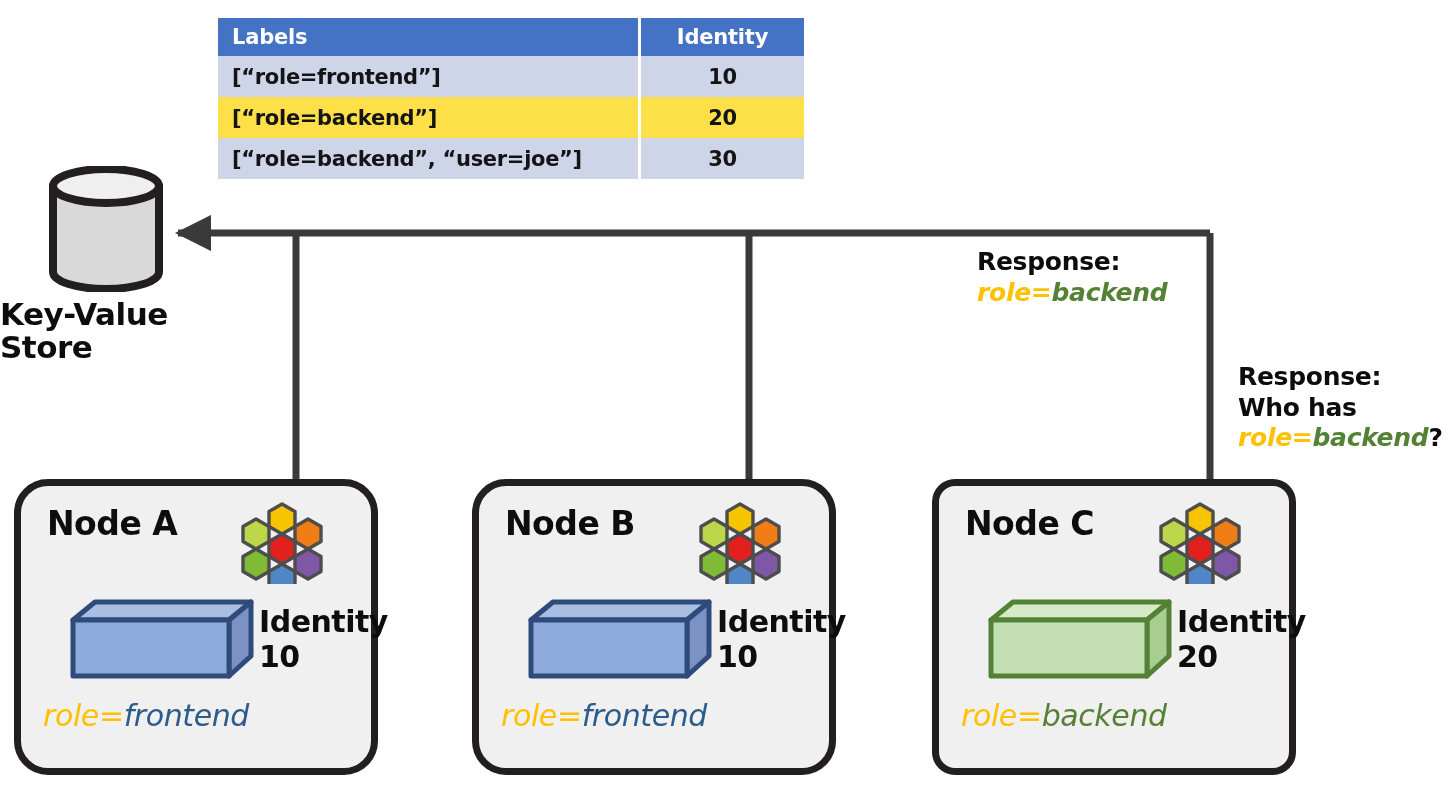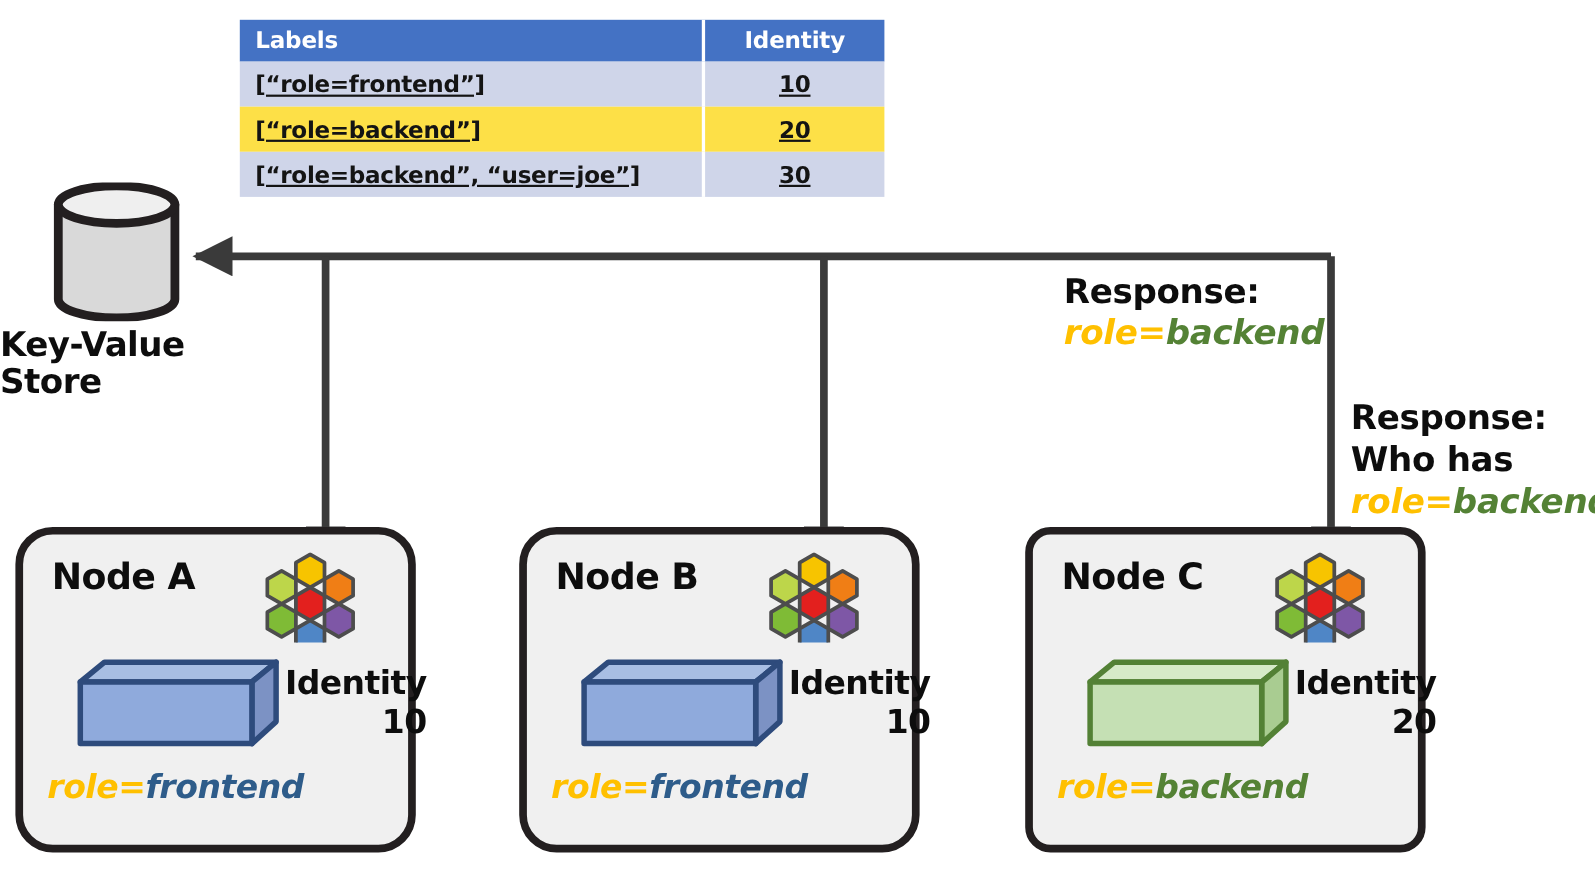--- a/index.html
+++ b/index.html
@@ -56,21 +56,20 @@
   }
   .kv-table tbody tr.row-odd td { background: #CFD5E9; }
   .kv-table tbody tr.row-even td { background: #fde047; }
   .kv-table tbody td {
     height: 41px;
     vertical-align: middle;
     color: #141414;
     font-size: 21px;
     font-weight: bold;
     letter-spacing: -0.3px;
-    text-decoration: underline;
   }
   .kv-table tbody td.cell-labels {
     text-align: left;
     padding-left: 14px;
     border-right: 3px solid #ffffff;
   }
   .kv-table tbody td.cell-identity {
     text-align: center;
   }
 
@@ -101,45 +100,45 @@
     position: absolute;
     left: 0; top: 0;
     width: 1450px;
     height: 795px;
     pointer-events: none;
   }
 
   
   .annot {
     position: absolute;
-    font-size: 31px;
+    font-size: 25px;
     font-weight: bold;
     color: #0d0d0d;
     line-height: 1.22;
     letter-spacing: -0.3px;
     white-space: nowrap;
+    margin-left: 10px;
   }
   .annot-response { left: 967px; top: 247px; }
   .annot-request  { left: 1228px; top: 362px; }
   .kvp { font-style: italic; }
   .kvp .k { color: #FFC000; }
   .kvp .eq { color: #FFC000; }
   .kvp .v-green { color: #548235; }
   .annot .q { color: #0d0d0d; font-style: normal; }
 
   
   .node {
     position: absolute;
     width: 364px;
     height: 296px;
     box-sizing: border-box;
     background: #F0F0F0;
     border: 7px solid #231F20;
     border-radius: 34px;
-    text-align: right;
   }
   #node-a { left: 14px; top: 479px; }
   #node-b { left: 472px; top: 479px; }
   #node-c { left: 932px; top: 479px; border-radius: 23px; }
 
   .node-title {
     position: absolute;
     left: 26px;
     top: 18px;
     font-size: 33px;
@@ -173,21 +172,21 @@
     font-weight: bold;
     color: #0d0d0d;
     line-height: 1.18;
     letter-spacing: -0.5px;
   }
   .node-label {
     position: absolute;
     left: 22px;
     top: 212px;
     font-size: 30px;
-    font-weight: bold;
+    font-weight: normal;
     font-style: italic;
     letter-spacing: -0.4px;
     white-space: nowrap;
   }
   .node-label .k  { color: #FFC000; }
   .node-label .eq { color: #FFC000; }
   .node-label .v-blue  { color: #2E5C8A; }
   .node-label .v-green { color: #548235; }
 </style>
 </head>

